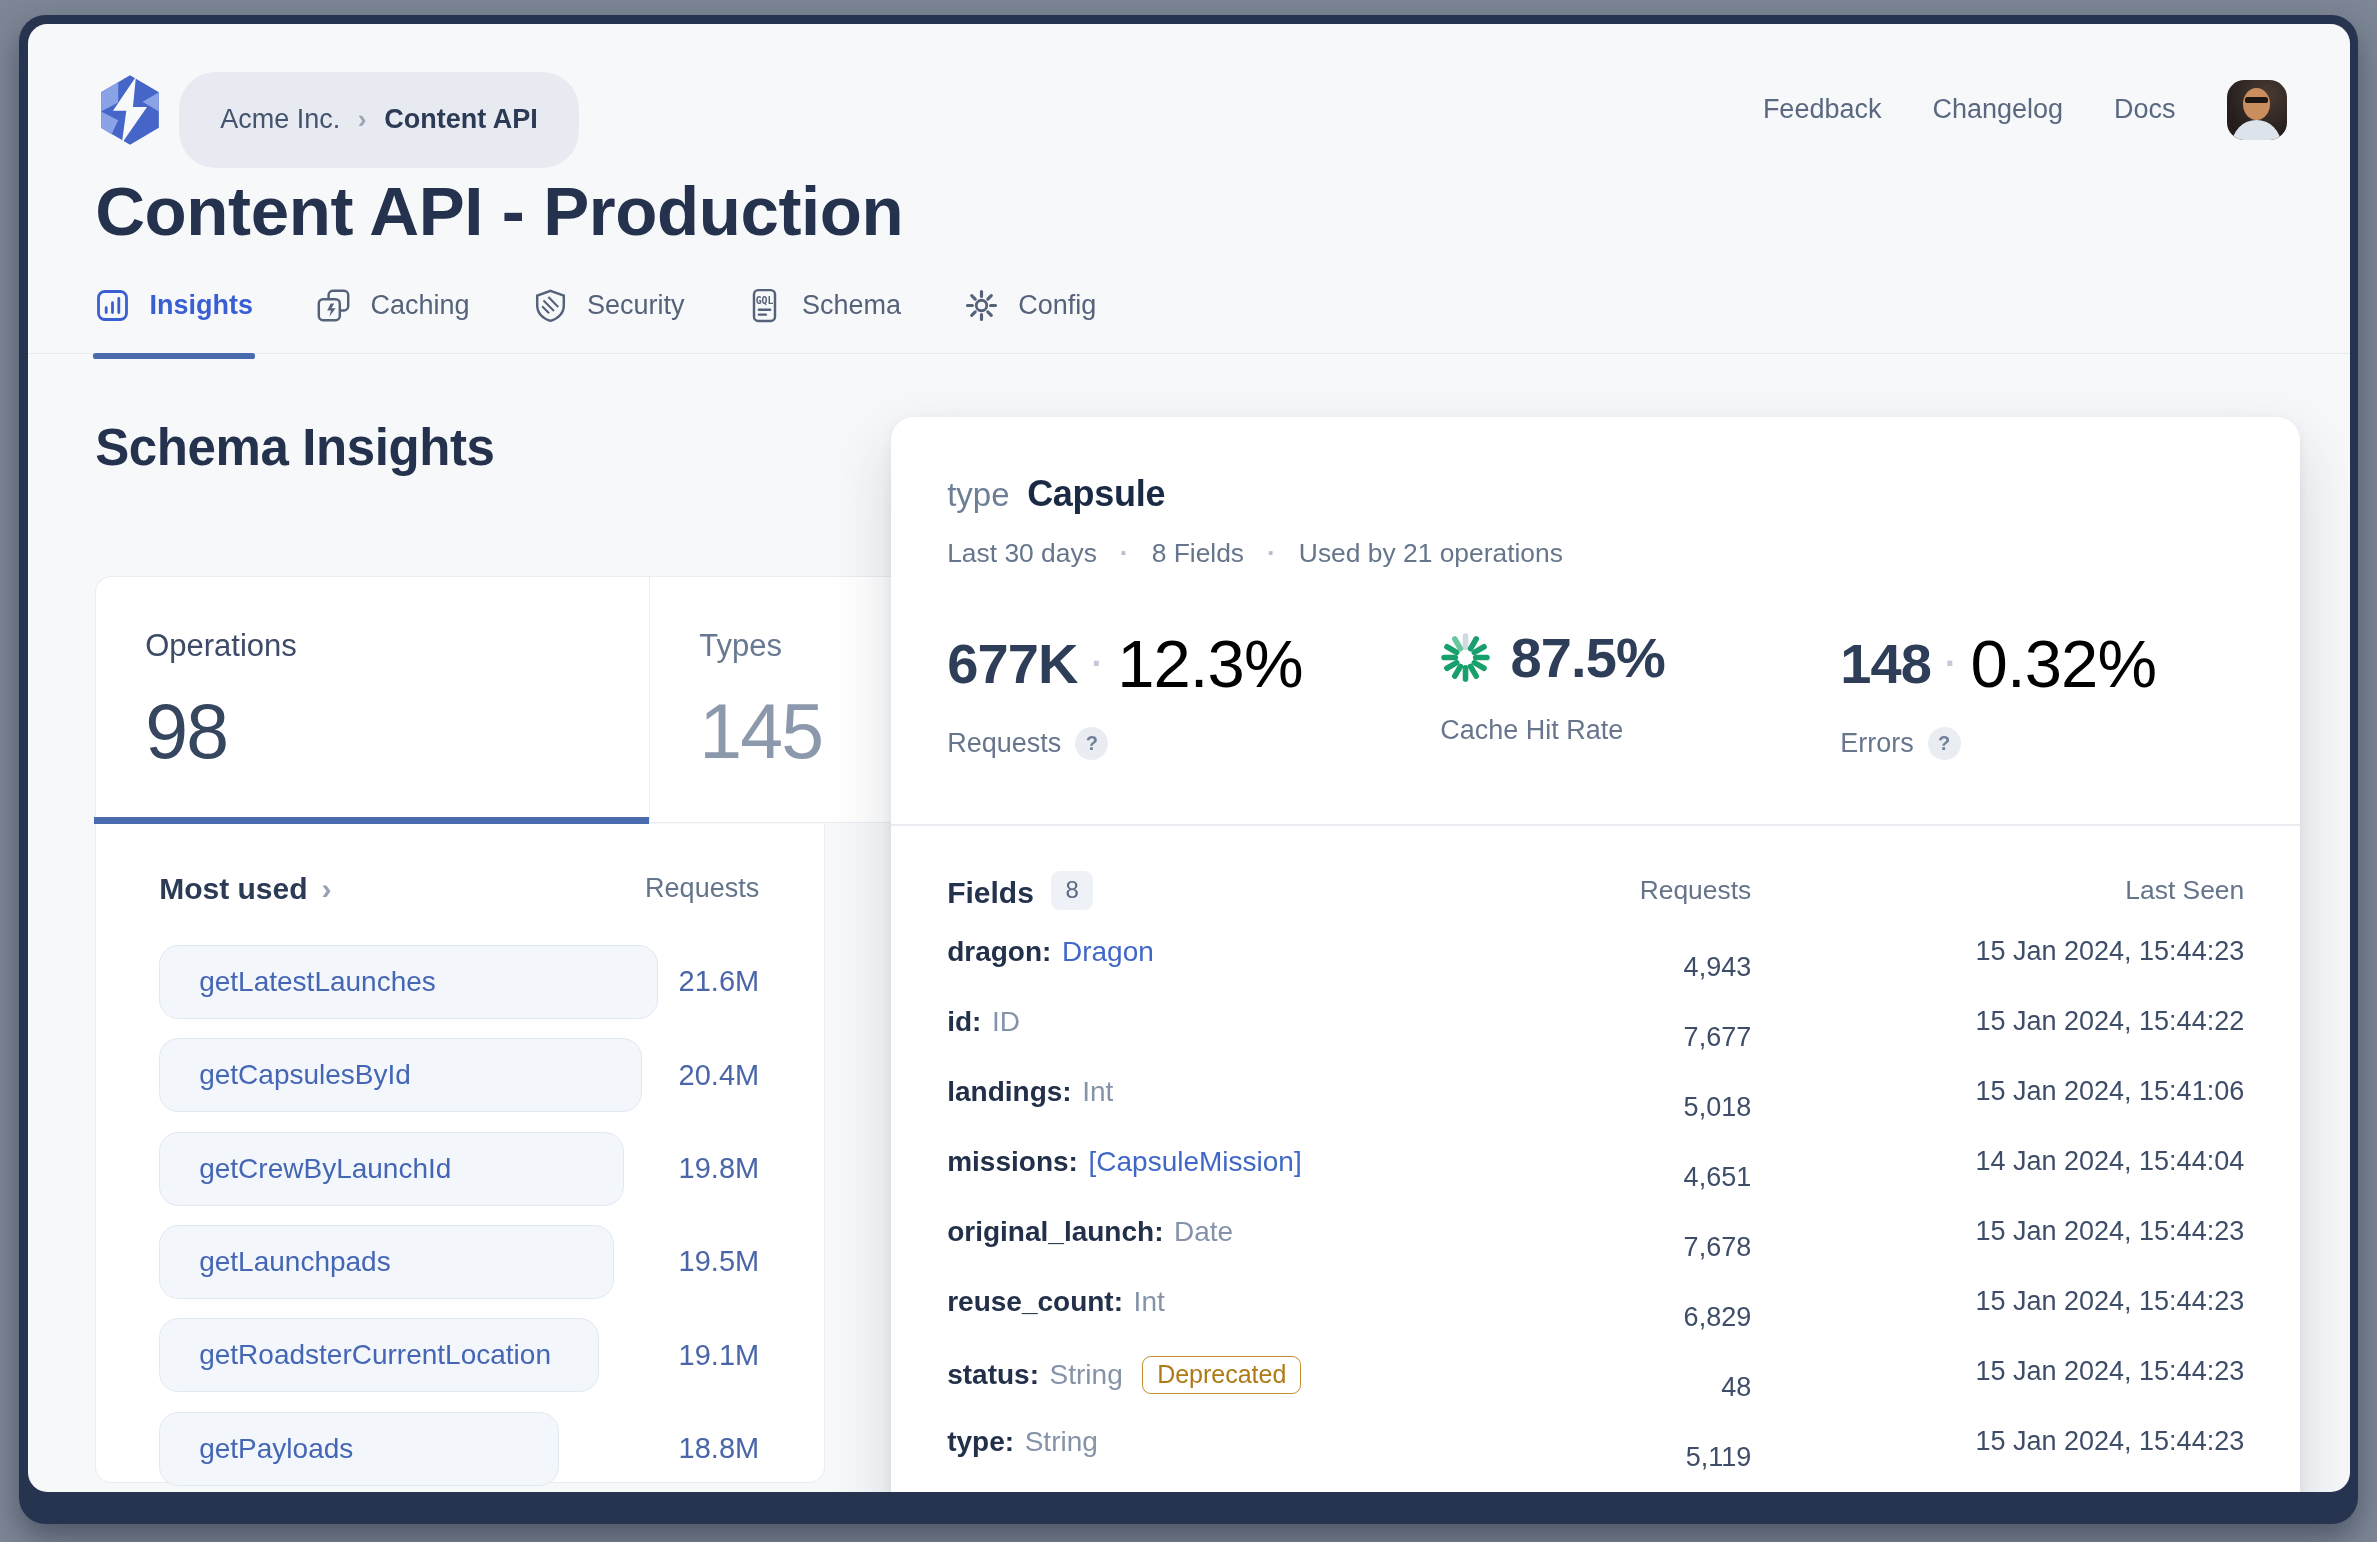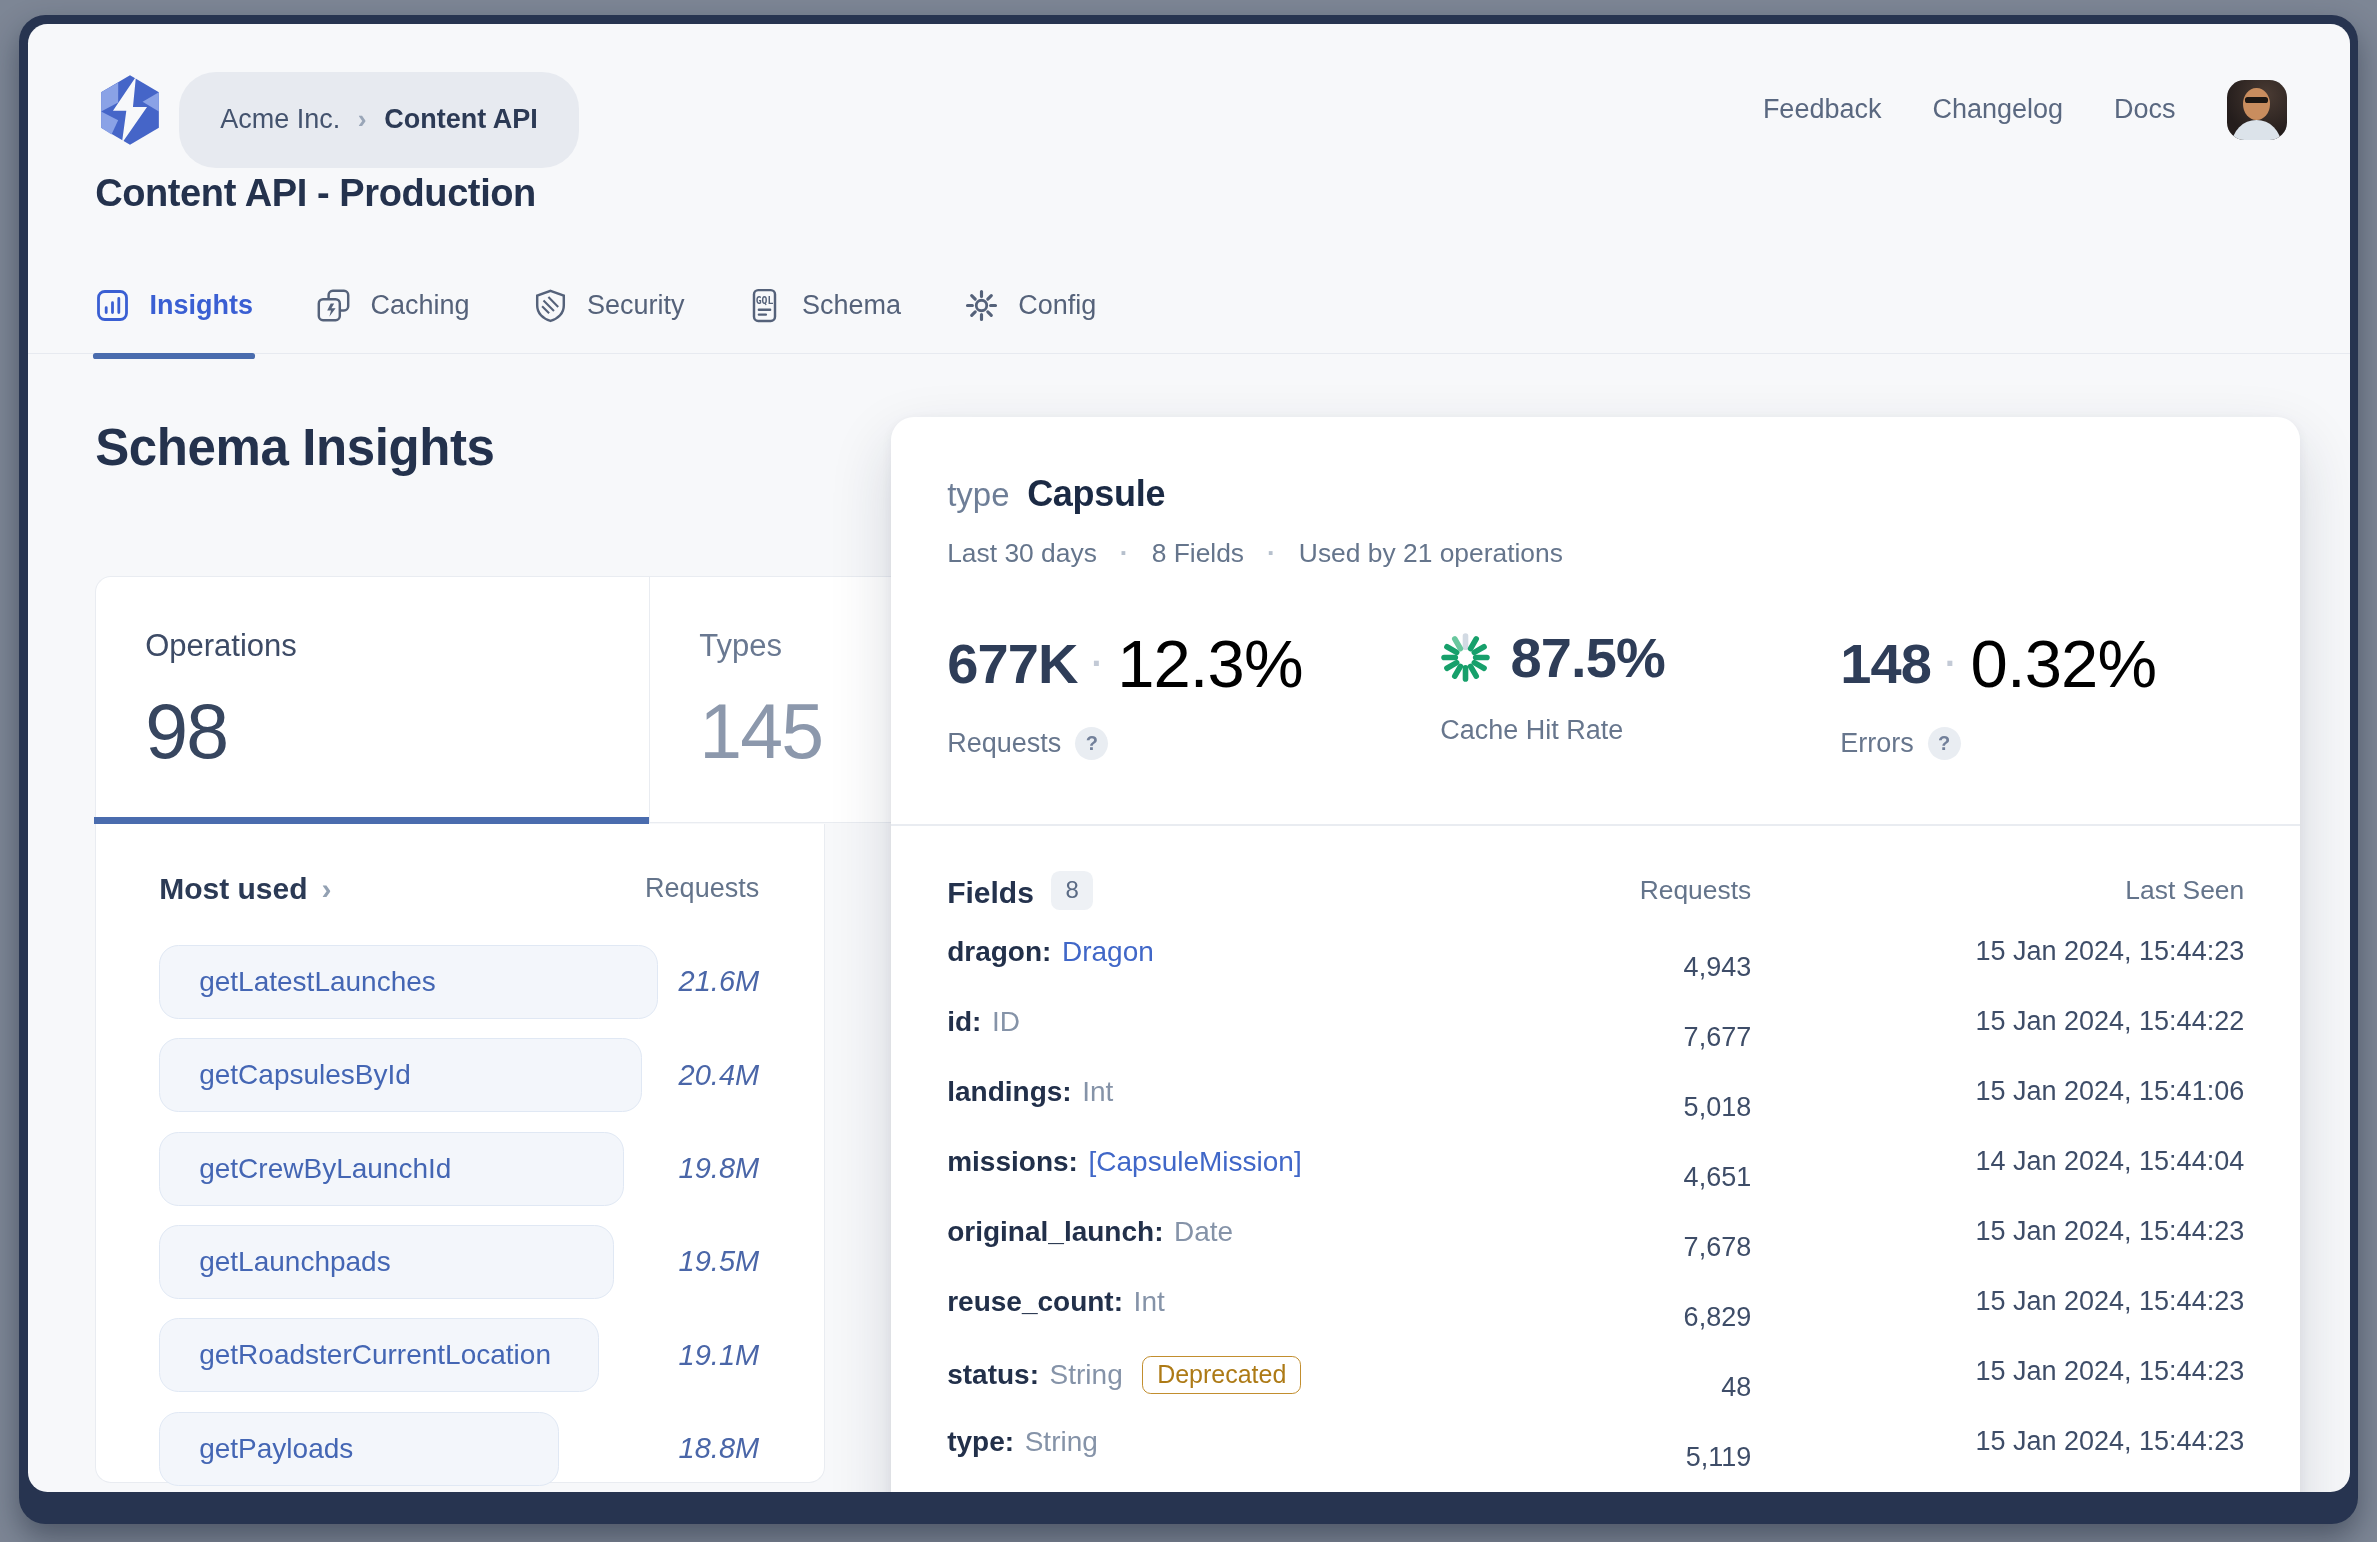--- a/index.html
+++ b/index.html
@@ -45,21 +45,21 @@
   }
   .avatar .face { position:absolute; left:16.7px; top:8px; width:26.4px; height:32px;
     background:#c98d5e; border-radius:50%; }
   .avatar .glasses { position:absolute; left:18.5px; top:17.6px; width:23px; height:5.3px;
     background:#1d1713; border-radius:2.6px; }
   .avatar .body { position:absolute; left:5.3px; bottom:-7px; width:49px; height:26.4px;
     background:#dce3ea; border-radius:25px 25px 0 0; }
 
   .page-title {
     position:absolute; left:67px; top:148px;
-    font-size:38px; font-weight:600; color:#24324d; letter-spacing:-0.4px;
+    font-size:69px; font-weight:600; color:#24324d; letter-spacing:-0.4px;
   }
 
   
   .tabs {
     position:absolute; left:0; top:264px; width:100%;
     padding:0 67px 30px 67px;
     border-bottom:1.8px solid #e7eaf0;
     display:flex; gap:63px;
   }
   .tab { position:relative; display:flex; align-items:center; gap:19.4px;
@@ -101,21 +101,21 @@
   .mu-title .chev { color:#93a1b3; font-weight:600; font-size:30px; }
   .mu-col { margin-left:auto; font-size:27px; color:#64748b; }
   .mu-list { margin-top:39px; }
   .mu-row { display:flex; align-items:center; margin-bottom:19.4px; height:74px; }
   .pill {
     height:74px; border-radius:19.4px; background:#f3f6fb; border:1.8px solid #e0e8f4;
     display:flex; align-items:center; padding-left:39px;
     font-size:28px; font-weight:500; color:#4466b4; cursor:pointer;
     white-space:nowrap; overflow:hidden;
   }
-  .mu-val { margin-left:auto; font-size:29px; font-weight:500; color:#4a66a8;font-style:italic; }
+  .mu-val { margin-left:auto; font-size:29px; font-weight:500; color:#4a66a8; }
 
   
   .panel {
     position:absolute; left:863px; top:393px; width:1409px; height:1250px;
     background:#fff; border-radius:23px;
     box-shadow:0 26.4px 62px rgba(25,35,60,.16), 0 3.5px 10.6px rgba(25,35,60,.06);
     z-index:5;
   }
   .p-head { padding:56px 56px 0 56px; display:flex; align-items:baseline; gap:17.6px; }
   .p-kind { font-size:33px; font-weight:500; color:#6e7e97; }

